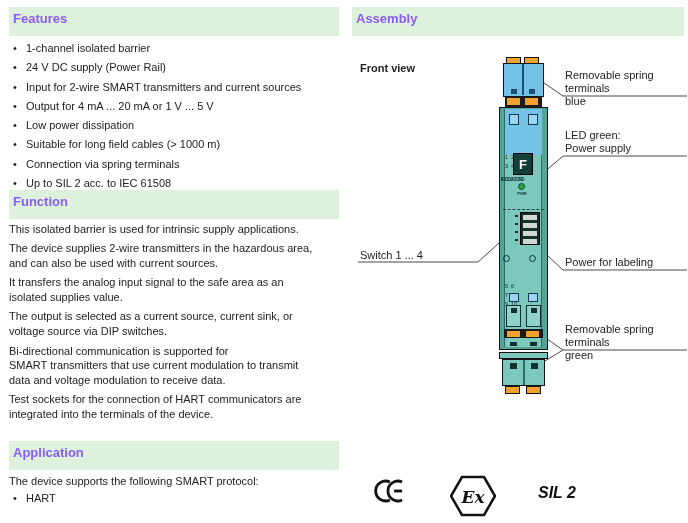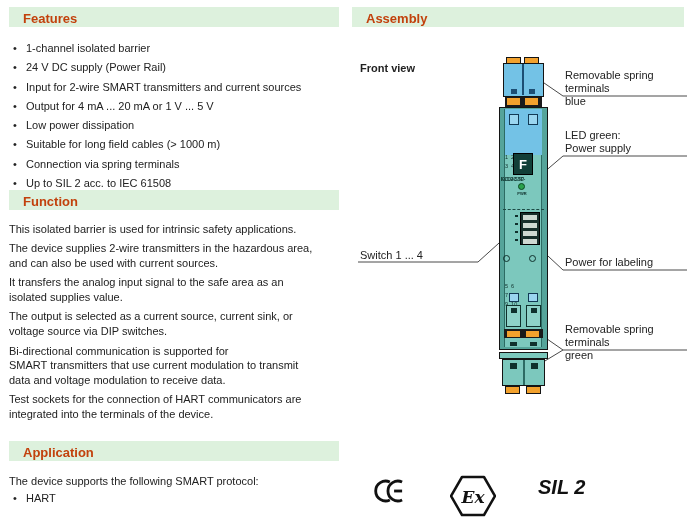--- a/index.html
+++ b/index.html
@@ -6,22 +6,22 @@
     --header-bar:#ddf1dd; --device-teal:#7cc8bd; --device-teal-dark:#55a49a;
     --terminal-blue:#73c2e6; --terminal-orange:#f2a12d; --led-green:#2aa14c;
     --outline:#141414; --ink:#222; --line:#4a4a4a;
   }
   *{box-sizing:border-box;margin:0;padding:0}
   html,body{background:#fff}
   .page{position:relative;width:688px;height:523px;background:#fff;overflow:hidden;
     font-family:"Liberation Sans",sans-serif;color:var(--ink)}
   .col-left{position:absolute;left:9px;top:0;width:330px;height:523px}
   .col-right{position:absolute;left:352px;top:0;width:336px;height:523px}
-  .section-bar{position:absolute;left:0;width:100%;height:20px;background:var(--header-bar);
-    font-size:13px;font-weight:bold;line-height:24px;padding-left:14px;color:#c2410c}
+  .section-bar{position:absolute;left:0;width:100%;height:29px;background:var(--header-bar);
+    font-size:13px;font-weight:bold;line-height:24px;padding-left:4px;color:#8b5cf6}
   .bar-features{top:7px}.bar-function{top:190px}.bar-application{top:441px}.bar-assembly{top:7px;width:332px}
   .features{position:absolute;left:0;top:39px;width:332px;list-style:none}
   .features li{position:relative;padding-left:17px;line-height:19.3px;font-size:11px}
   .features li::before{content:"\2022";position:absolute;left:4px}
   .paras{position:absolute;left:0;top:222px;width:334px}
   .paras p{font-size:11px;line-height:14.8px;margin:0 0 4.5px;white-space:pre-line}
   .app-intro{position:absolute;left:0;top:474px;width:334px;font-size:11px;line-height:15px}
   .app-list{top:490px}
   .app-list li{line-height:16px}
   .front-view{position:absolute;left:8px;top:62px;font-size:11px;font-weight:bold}
@@ -74,21 +74,21 @@
   .dv-flange{left:0;top:295px;width:49px;height:7px;background:var(--device-teal);border:1px solid var(--outline)}
   .dv-dblock{left:3px;top:302px;width:43px;height:27px;background:var(--device-teal);border:1px solid var(--outline)}
   .dv-dblock .vdiv{left:20px;top:0;width:2px;height:25px;background:#2c6b63}
   .dv-dblock .dq{top:3px;width:7px;height:6px;background:#10312d}
   .dq1{left:7px}.dq2{left:28px}
   .cbl{left:6px;top:329px}.cbr{left:27px;top:329px}
   
   .certs{position:absolute;left:0;top:470px;width:336px;height:53px}
   .ce-mark{position:absolute;left:18px;top:8px}
   .ex-mark{position:absolute;left:98px;top:4px}
-  .sil-mark{position:absolute;left:186px;top:6px;font-size:20px;font-weight:bold;font-style:italic;color:#111}
+  .sil-mark{position:absolute;left:186px;top:14px;font-size:16px;font-weight:bold;font-style:italic;color:#111}
 </style>
 </head>
 <body>
 
 <div class="page">
 
   <div class="col-left">
 
     <div class="section-bar bar-features">
       <span>Features</span>
@@ -101,21 +101,21 @@
       <li>Low power dissipation</li>
       <li>Suitable for long field cables (&gt; 1000 m)</li>
       <li>Connection via spring terminals</li>
       <li>Up to SIL 2 acc. to IEC 61508</li>
     </ul>
 
     <div class="section-bar bar-function">
       <span>Function</span>
     </div>
     <div class="paras">
-      <p>This isolated barrier is used for intrinsic safety applications.</p>
+      <p>This isolated barrier is used for intrinsic supply applications.</p>
       <p>The device supplies 2-wire transmitters in the hazardous area,
 and can also be used with current sources.</p>
       <p>It transfers the analog input signal to the safe area as an
 isolated supplies value.</p>
       <p>The output is selected as a current source, current sink, or
 voltage source via DIP switches.</p>
       <p>Bi-directional communication is supported for
 SMART transmitters that use current modulation to transmit
 data and voltage modulation to receive data.</p>
       <p>Test sockets for the connection of HART communicators are

